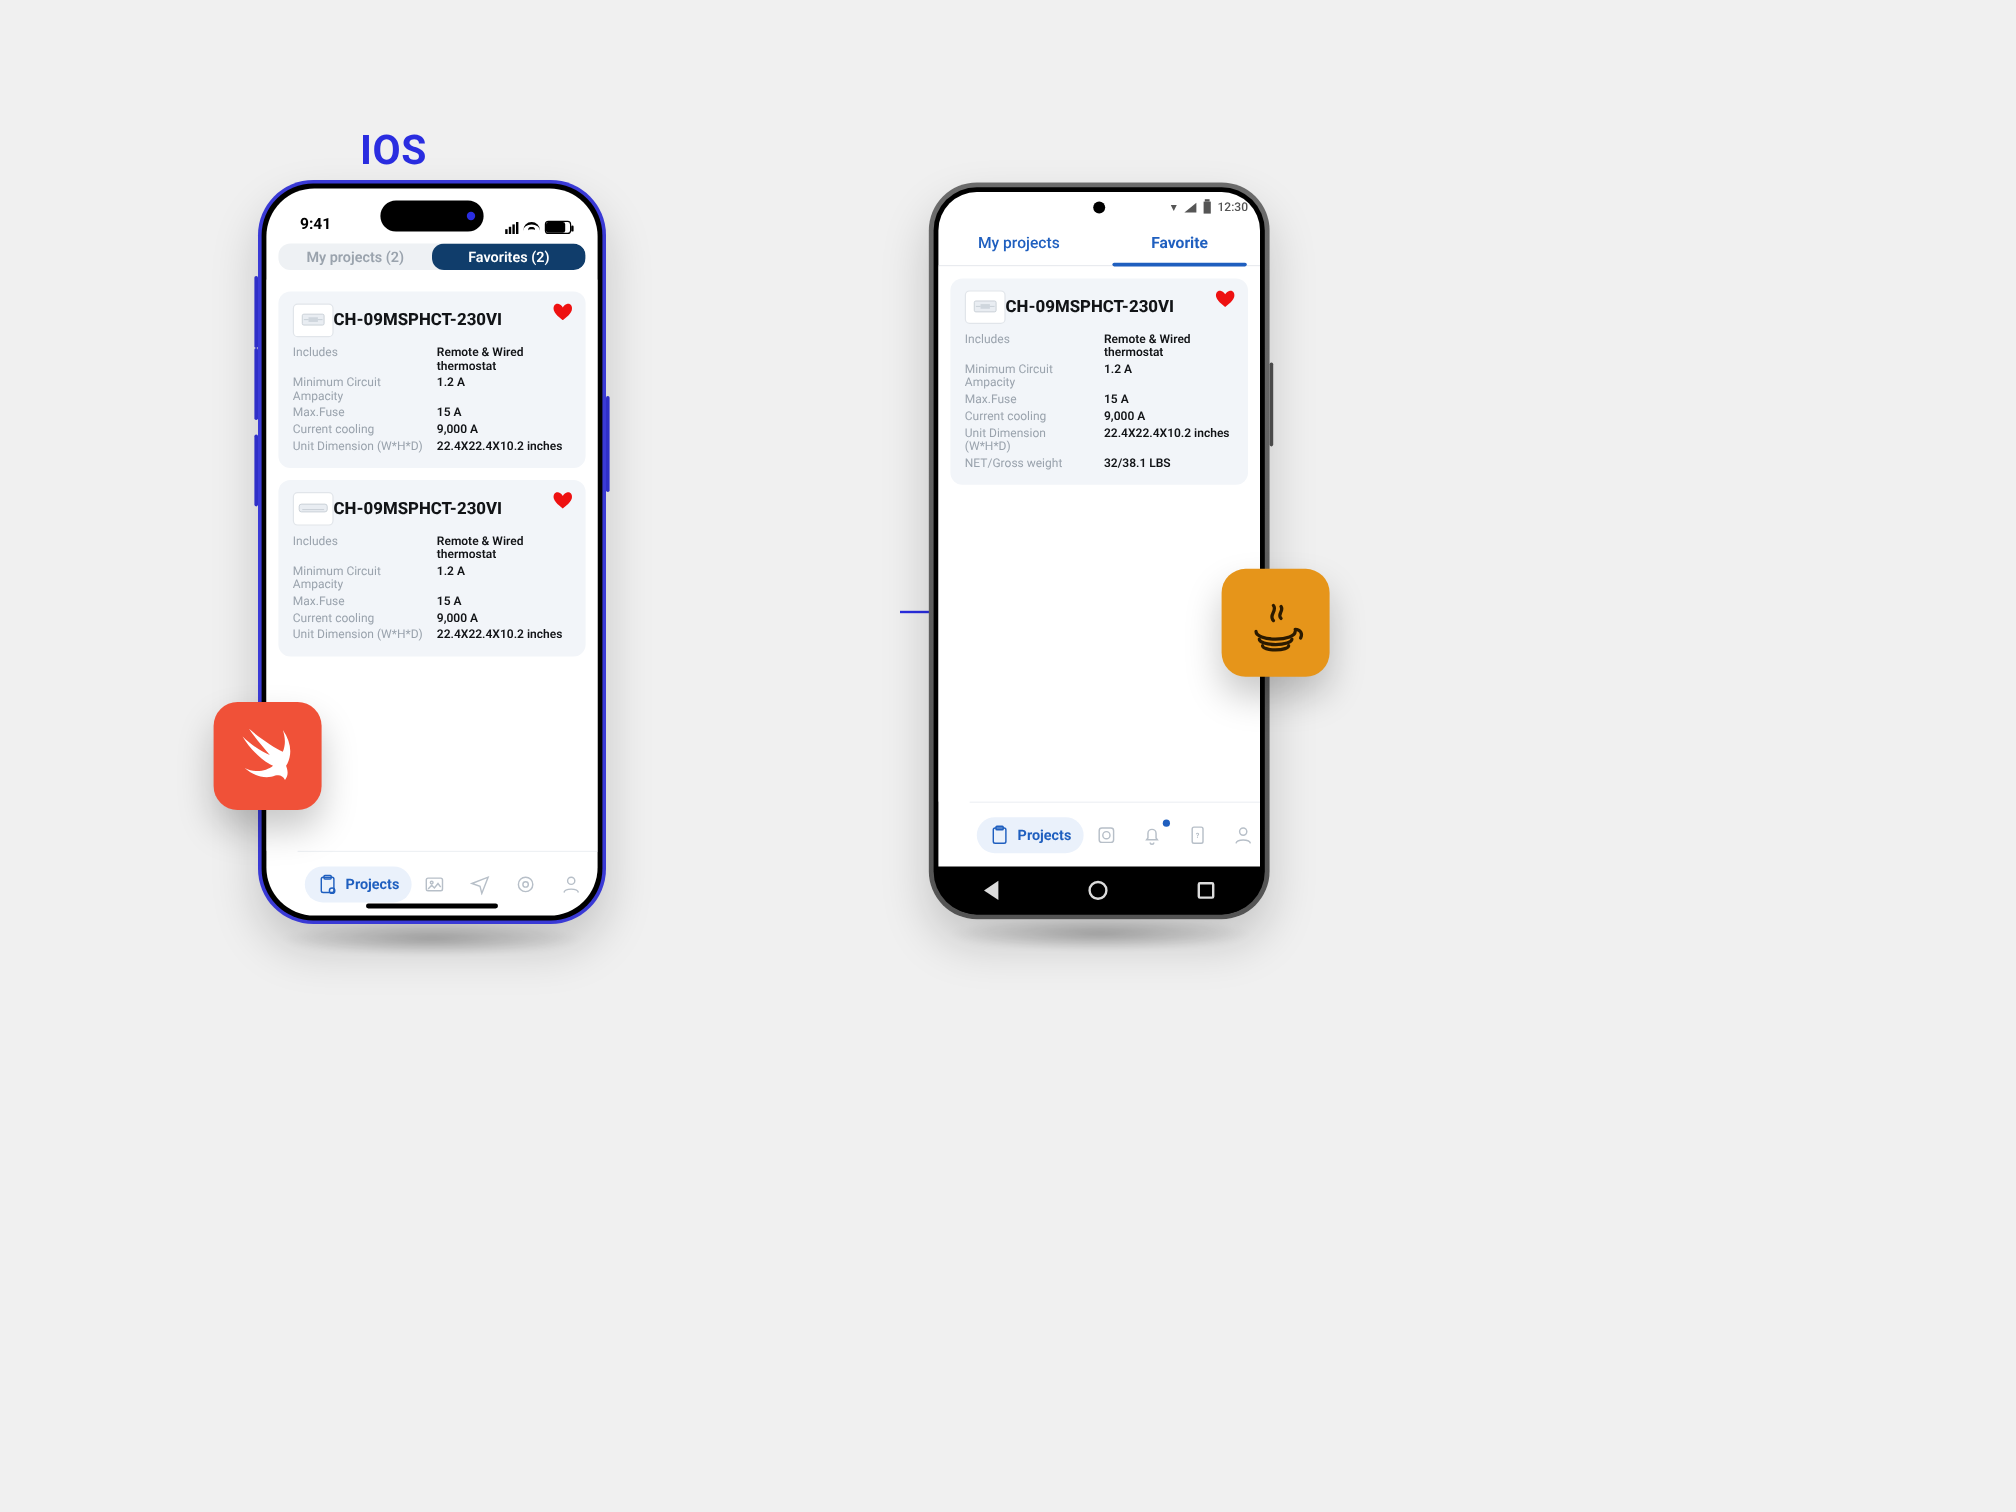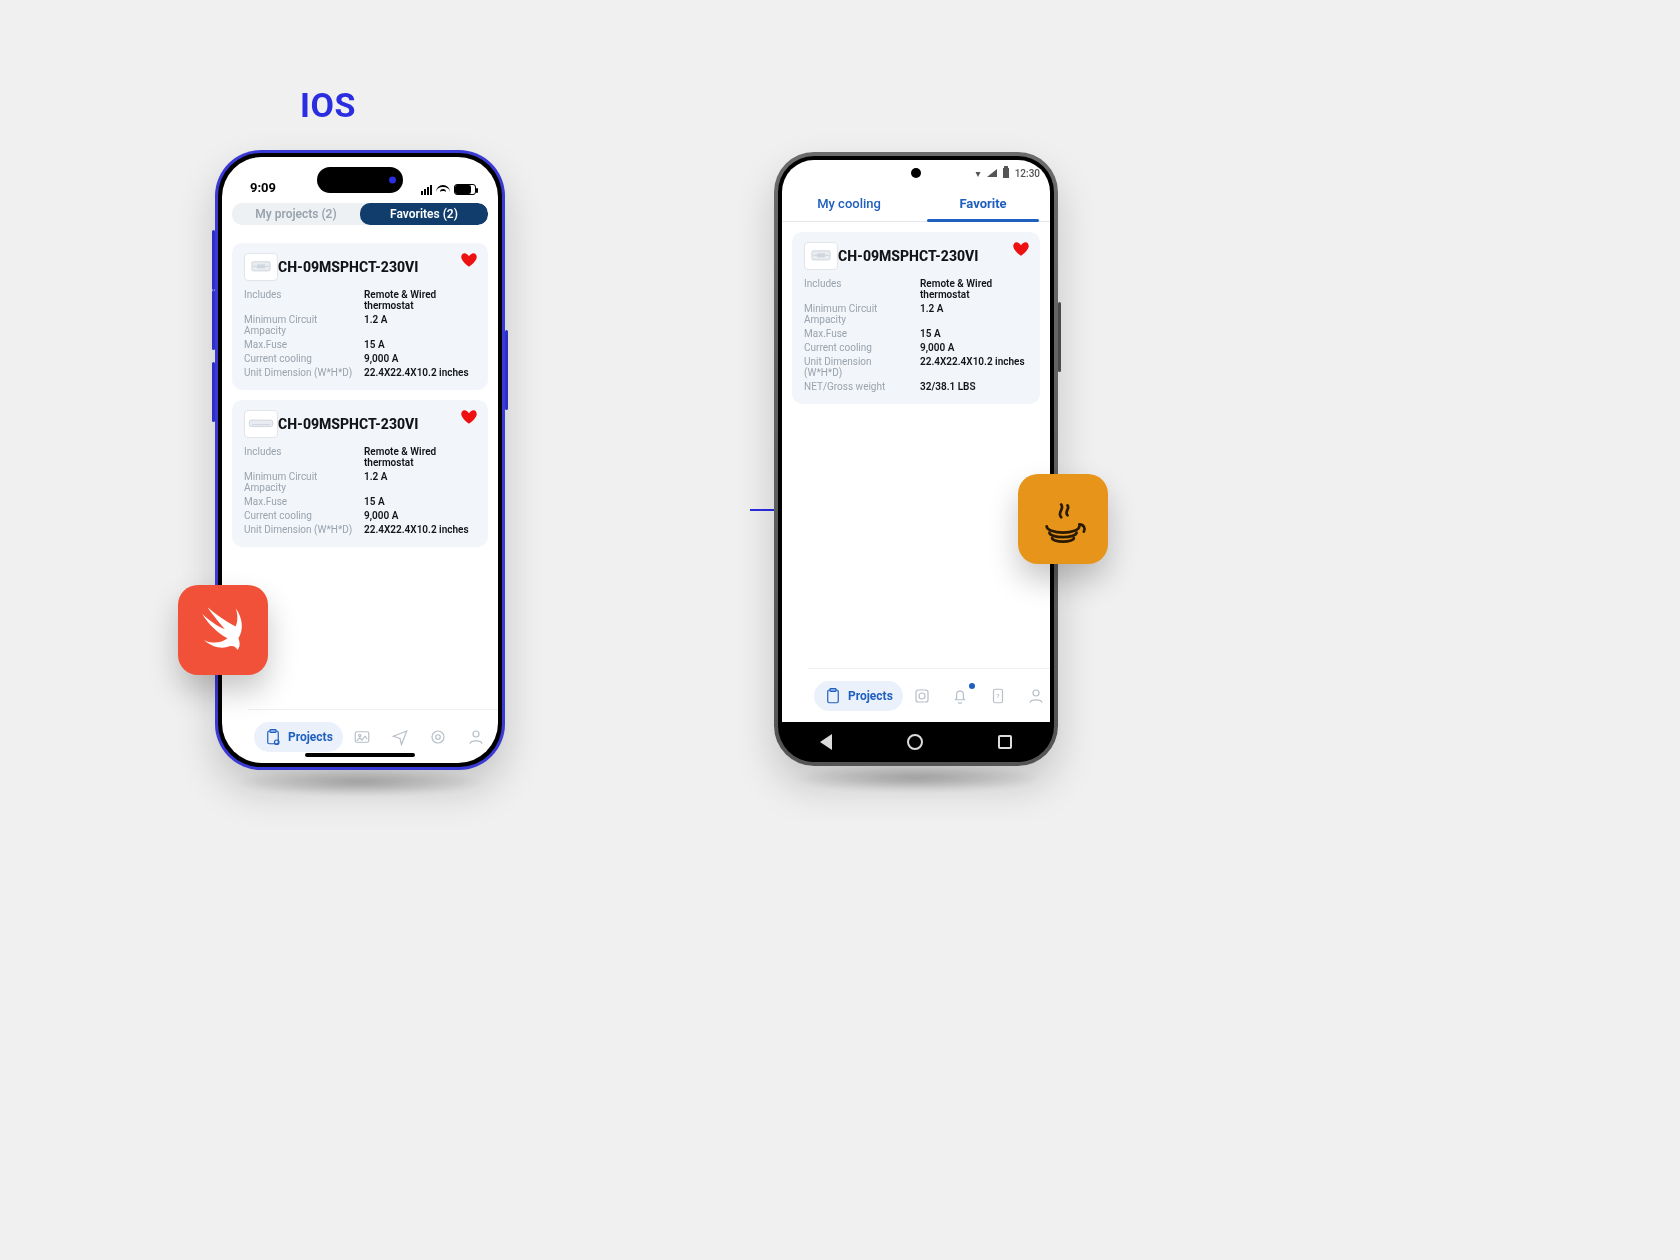--- a/index.html
+++ b/index.html
@@ -7,21 +7,21 @@
     width: 1680px; height: 1260px;
     background: #f0f0f0;
     font-family: -apple-system, "Segoe UI", Roboto, Arial, sans-serif;
     position: relative;
     overflow: hidden;
   }
   .stage { position: relative; width: 100%; height: 100%; }
 
   
   .plat-label {
-    position: absolute; top: 85px;
+    position: absolute; top: 106px;
     font-size: 34px; font-weight: 700; color: #2a2de0;
     letter-spacing: .5px;
   }
   .plat-label.ios     { left: 300px; }
   .plat-label.android { left: 1084px; }
 
   
   .or-wrap {
     position: absolute; top: 495px; left: 0; width: 100%;
     display: flex; align-items: center; justify-content: center; gap: 12px;
@@ -199,21 +199,21 @@
     <div class="or-line"></div>
   </div>
 
   <div class="shadow ios"></div>
   <div class="iphone">
     <div class="bezel">
         <div class="screen">
       <div class="island"></div>
 
       <div class="statusbar">
-        <span>9:09</span>
+        <span>9:41</span>
         <span class="sb-icons">
           <span class="bars">
                 <i></i>
                 <i></i>
                 <i></i>
                 <i></i>
               </span>
           <span class="wifi"></span>
           <span class="batt">
                 <i></i>
@@ -334,21 +334,21 @@
         <div class="cam"></div>
 
         <div class="statusbar and">
           <span>▾</span>
           <span class="and-signal"></span>
           <span class="and-batt"></span>
           <span>12:30</span>
         </div>
 
         <div class="tabs-and">
-          <div class="tab inactive">My cooling</div>
+          <div class="tab inactive">My projects</div>
           <div class="tab active">Favorite</div>
         </div>
 
         <div class="content">
           <div id="and-card">
               <div class="card">
                 <div class="fav"><svg viewBox="0 0 24 24">
                     <path d="M12 21s-8-5.3-10-11C.8 5 4 2 7.5 3.2 9.3 3.8 11 5.3 12 7c1-1.7 2.7-3.2 4.5-3.8C20 2 23.2 5 22 10c-2 5.7-10 11-10 11z"></path>
                   </svg></div>
                 <div class="hdr">

